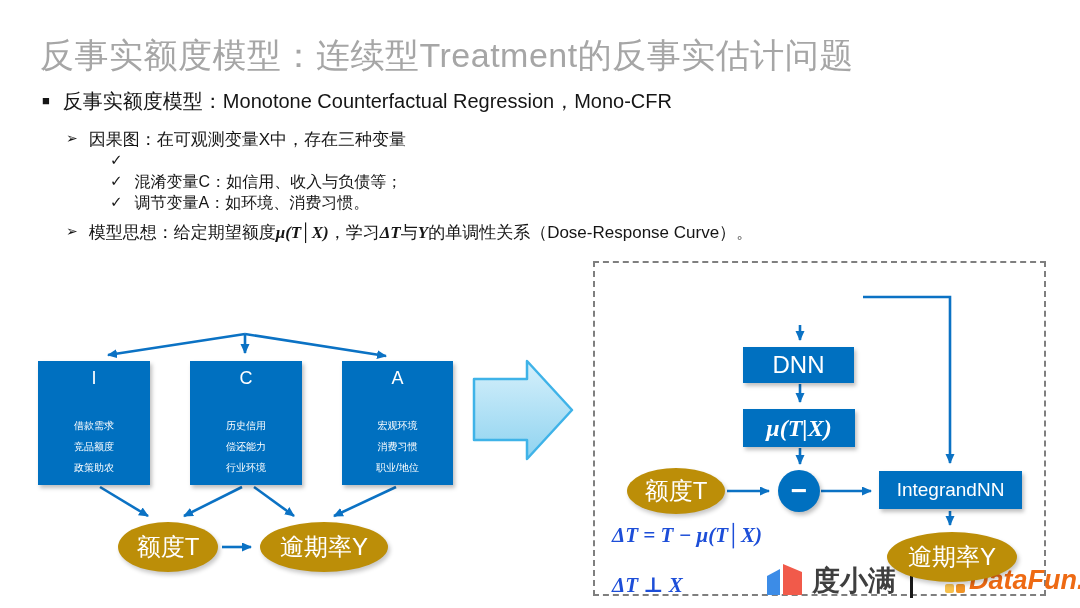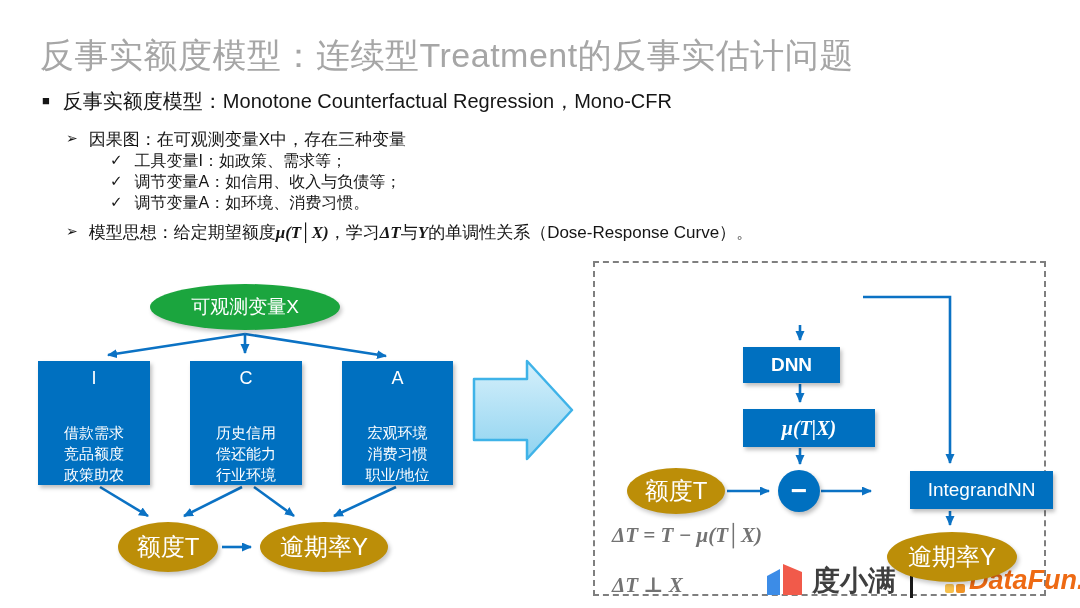--- a/index.html
+++ b/index.html
@@ -21,26 +21,26 @@
   .math{font-family:"Liberation Serif","DejaVu Serif",serif;font-style:italic;font-weight:bold;}
   
   .node{position:absolute;display:flex;align-items:center;justify-content:center;
         color:#fff;text-align:center;z-index:2;}
   .ellipse{border-radius:50%;box-shadow:2px 3px 4px rgba(0,0,0,.22);}
   .green{background:#1BA53E;}
   .gold{background:#BC8E08;}
   .rect{background:#0070C0;box-shadow:2px 3px 4px rgba(0,0,0,.25);}
   .var-box{flex-direction:column;justify-content:flex-start;}
   .var-label{font-size:18px;padding-top:7px;}
-  .var-lines{margin-top:auto;font-size:15px;line-height:21px;}
+  .var-lines{margin-top:auto;padding-bottom:7px;font-size:10px;line-height:21px;}
   .node-label{font-size:24px;font-weight:500;}
   .minus-circle{border-radius:50%;background:#0070C0;font-size:28px;font-weight:bold;
         box-shadow:2px 3px 4px rgba(0,0,0,.25);}
   .dashed-box{left:593px;top:261px;width:449px;height:331px;border:2px dashed #7F7F7F;z-index:1;}
-  .formula{color:#737373;font-family:"Liberation Serif","DejaVu Serif",serif;
+  .formula{color:#1d4ed8;font-family:"Liberation Serif","DejaVu Serif",serif;
         font-style:italic;font-weight:bold;font-size:21px;z-index:3;}
   .big-arrow-label{left:471px;top:398px;width:102px;text-align:center;color:#C00000;
         font-size:19px;font-weight:bold;z-index:2;letter-spacing:1px;}
   svg.overlay{position:absolute;left:0;top:0;z-index:1;pointer-events:none;}
   
   .brand1-text{left:812px;top:562px;font-size:28px;font-weight:700;color:#3F3F3F;z-index:2;}
   .brand-sep{left:910px;top:566px;width:3px;height:32px;background:#1a1a1a;z-index:2;}
   .brand2{left:945px;top:565px;z-index:2;display:flex;align-items:flex-end;}
   .brand2 .mark{position:relative;width:24px;height:28px;}
   .brand2 .dot{position:absolute;width:9px;height:9px;border-radius:2px;}
@@ -63,25 +63,24 @@
     <span>反事实额度模型：Monotone Counterfactual Regression，Mono-CFR</span>
   </div>
 
   <div class="abs sub sub1">
     <span class="arr">➢</span>
     <span>因果图：在可观测变量X中，存在三种变量</span>
   </div>
 
   <div class="abs check-line" style="top:151px;">
     <span class="ck">✓</span>
-    <span>工具变量I：如政策、需求等；</span>
   </div>
   <div class="abs check-line" style="top:172px;">
     <span class="ck">✓</span>
-    <span>调节变量A：如信用、收入与负债等；</span>
+    <span>混淆变量C：如信用、收入与负债等；</span>
   </div>
   <div class="abs check-line" style="top:193px;">
     <span class="ck">✓</span>
     <span>调节变量A：如环境、消费习惯。</span>
   </div>
 
   <div class="abs sub sub2">
     <span class="arr">➢</span>
     <span>
       <span>模型思想：给定期望额度</span><span class="math">μ(T│X)</span><span>，学习</span><span class="math">ΔT</span><span>与</span><span class="math">Y</span><span>的单调性关系（Dose-Response Curve）。</span>
@@ -117,21 +116,20 @@
       <path d="M727,491 L769,491" marker-end="url(#arr)"></path>
       <path d="M821,491 L871,491" marker-end="url(#arr)"></path>
       <path d="M863,297 L950,297 L950,463" marker-end="url(#arr)"></path>
       <path d="M950,511 L950,525" marker-end="url(#arr)"></path>
     </g>
 
     <path d="M474,379 L527,379 L527,361 L572,410 L527,459 L527,440 L474,440 Z" fill="url(#bigArrowFill)" stroke="#3FB3E8" stroke-width="2.5" stroke-linejoin="round"></path>
   </svg>
 
 
-  <div class="node ellipse green node-label" style="left:150px;top:284px;width:190px;height:46px;font-size:19px;">可观测变量X</div>
 
   <div class="node rect var-box" style="left:38px;top:361px;width:112px;height:124px;">
     <div class="var-label">I</div>
     <div class="var-lines">
       <div>借款需求</div>
       <div>竞品额度</div>
       <div>政策助农</div>
     </div>
   </div>
 
@@ -152,29 +150,29 @@
       <div>职业/地位</div>
     </div>
   </div>
 
   <div class="node ellipse gold node-label" style="left:118px;top:522px;width:100px;height:50px;">额度T</div>
   <div class="node ellipse gold node-label" style="left:260px;top:522px;width:128px;height:50px;">逾期率Y</div>
 
   <div class="abs dashed-box"></div>
 
 
-  <div class="node rect" style="left:743px;top:347px;width:97px;height:36px;font-size:19px;font-weight:bold;">DNN</div>
+  <div class="node rect" style="left:743px;top:347px;width:111px;height:36px;font-size:24px;">DNN</div>
 
-  <div class="node rect math" style="left:743px;top:409px;width:132px;height:38px;font-size:20px;">μ(T|X)</div>
+  <div class="node rect math" style="left:743px;top:409px;width:112px;height:38px;font-size:24px;">μ(T|X)</div>
 
   <div class="node ellipse gold node-label" style="left:627px;top:468px;width:98px;height:46px;">额度T</div>
 
   <div class="node minus-circle" style="left:778px;top:470px;width:42px;height:42px;">−</div>
 
-  <div class="node rect" style="left:910px;top:471px;width:143px;height:38px;font-size:19px;">IntegrandNN</div>
+  <div class="node rect" style="left:879px;top:471px;width:143px;height:38px;font-size:19px;">IntegrandNN</div>
 
   <div class="node ellipse gold node-label z4" style="left:887px;top:532px;width:130px;height:50px;">逾期率Y</div>
 
   <div class="abs formula" style="left:612px;top:523px;">ΔT = T − μ(T│X)</div>
   <div class="abs formula" style="left:612px;top:536px;margin-top:36px;">ΔT ⊥ X</div>
 
   <svg class="abs" style="left:766px;top:563px;z-index:2;" width="40" height="33" viewBox="0 0 40 33">
     <polygon points="1,13 14,6 14,32 1,32" fill="#3C8CE7"></polygon>
     <polygon points="17,1 36,9 36,32 17,32" fill="#F15A4A"></polygon>
   </svg>

